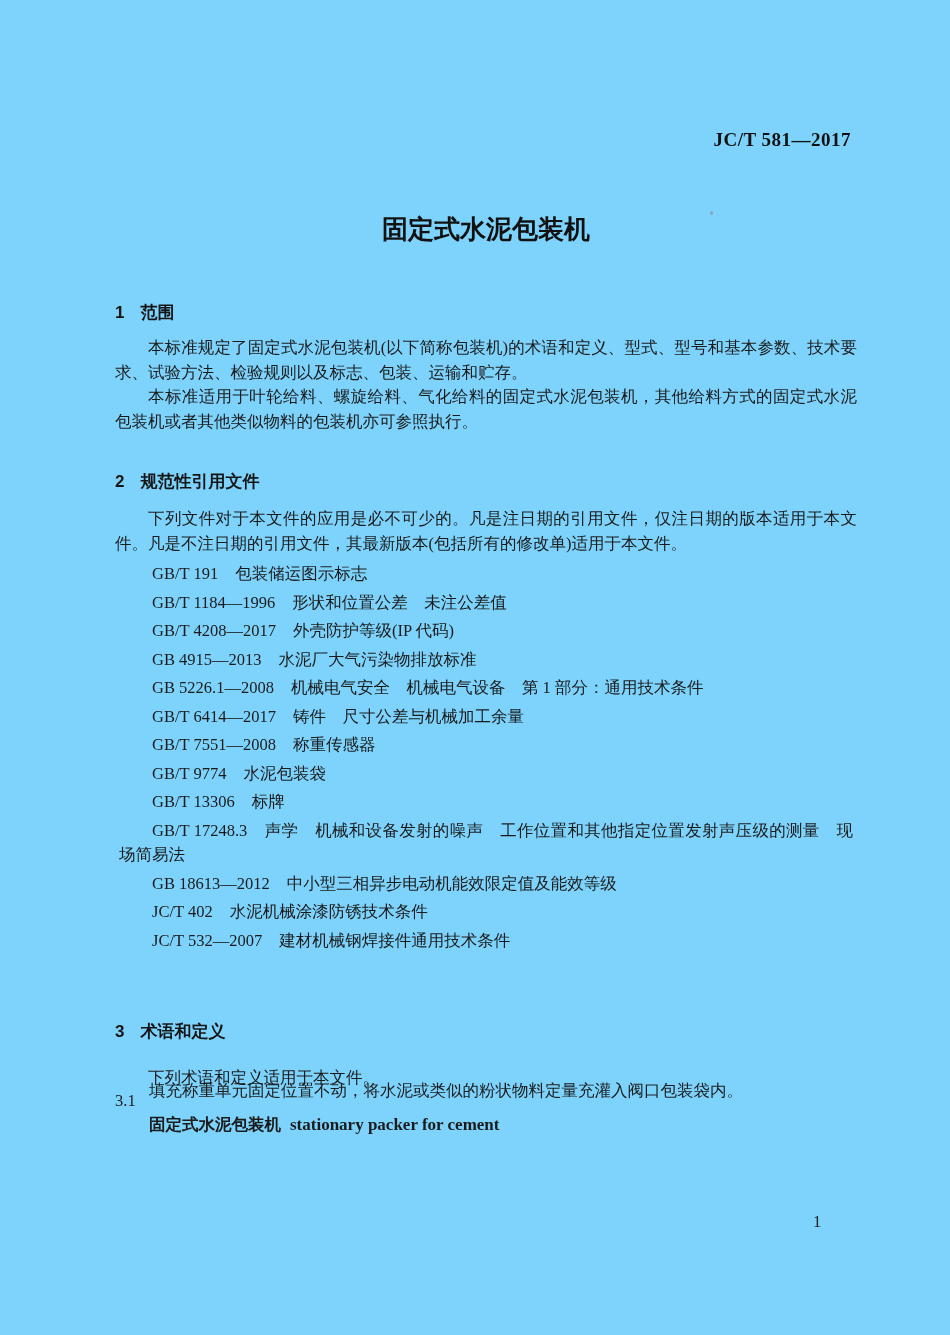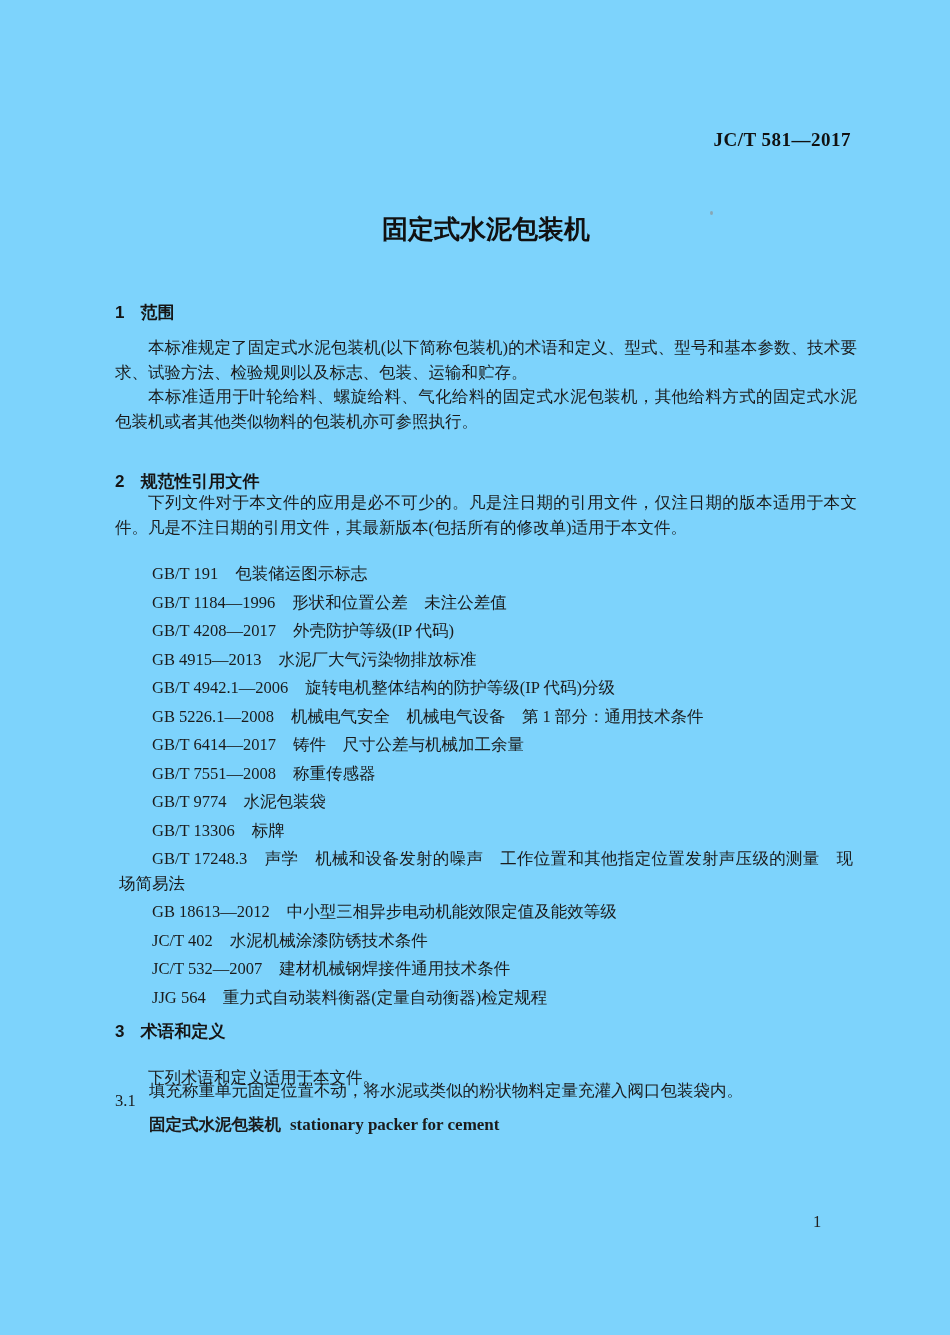--- a/index.html
+++ b/index.html
@@ -40,21 +40,21 @@
     font-family: "Liberation Serif", serif;
     font-size: 16.5px;
     line-height: 24.5px;
     color: #1b1b1b;
   }
   .ind { text-indent: 2em; text-align: justify; }
   #s1-h { top: 291px; margin-top: 10px; }
   #s1-p1 { top: 336px; }
   #s1-p2 { top: 385px; }
   #s2-h { top: 470px; }
-  #s2-p { top: 491px; }
+  #s2-p { top: 507px; }
   #s2-list { top: 558px; }
   .ref-item { margin: 4px; text-indent: 2em; text-align: justify; }
   .ref-code { margin-right: 17px; white-space: nowrap; }
   #s3-h { top: 1020px; }
   #s3-p { top: 1066px; }
   #term-num { top: 1089px; width: auto; font-family: Liberation Serif, serif; }
   #term-line { top: 1113px; padding-left: 34px; }
   .term-zh { font: 700 16.5px "Liberation Sans", sans-serif; }
   .term-en { font: 700 17px "Liberation Serif", serif; margin-left: 9px; }
   #term-def { top: 1079px; padding-left: 34px; }
@@ -97,42 +97,40 @@
   <div class="abs body-t" id="s2-list">
   <p class="ref-item"><span class="ref-code">GB/T 191</span><span>包装储运图示标志</span></p>
 
   <p class="ref-item"><span class="ref-code">GB/T 1184—1996</span><span>形状和位置公差　未注公差值</span></p>
 
 
   <p class="ref-item"><span class="ref-code">GB/T 4208—2017</span><span>外壳防护等级(IP 代码)</span></p>
 
   <p class="ref-item"><span class="ref-code">GB 4915—2013</span><span>水泥厂大气污染物排放标准</span></p>
 
-  <p class="ref-item"><span class="ref-code">GB/T 4942.1—2006</span><span>旋转电机整体结构的防护等级(IP 代码)分级</span></p>
 
   <p class="ref-item"><span class="ref-code">GB 5226.1—2008</span><span>机械电气安全　机械电气设备　第 1 部分：通用技术条件</span></p>
 
   <p class="ref-item"><span class="ref-code">GB/T 6414—2017</span><span>铸件　尺寸公差与机械加工余量</span></p>
 
   <p class="ref-item"><span class="ref-code">GB/T 7551—2008</span><span>称重传感器</span></p>
 
   <p class="ref-item"><span class="ref-code">GB/T 9774</span><span>水泥包装袋</span></p>
 
   <p class="ref-item"><span class="ref-code">GB/T 13306</span><span>标牌</span></p>
 
   <p class="ref-item"><span class="ref-code">GB/T 17248.3</span><span>声学　机械和设备发射的噪声　工作位置和其他指定位置发射声压级的测量　现场简易法</span></p>
 
   <p class="ref-item"><span class="ref-code">GB 18613—2012</span><span>中小型三相异步电动机能效限定值及能效等级</span></p>
 
   <p class="ref-item"><span class="ref-code">JC/T 402</span><span>水泥机械涂漆防锈技术条件</span></p>
 
 
   <p class="ref-item"><span class="ref-code">JC/T 532—2007</span><span>建材机械钢焊接件通用技术条件</span></p>
 
-  <p class="ref-item"><span class="ref-code">JJG 564</span><span>重力式自动装料衡器(定量自动衡器)检定规程</span></p>
 </div>
 
   <h2 class="abs sec-h" id="s3-h"><span class="hnum">3</span><span>术语和定义</span></h2>
   <p class="abs body-t ind" id="s3-p">下列术语和定义适用于本文件。</p>
 
   <div class="abs body-t" id="term-num">3.1</div>
   <p class="abs body-t" id="term-line"><span class="term-zh">固定式水泥包装机</span><span class="term-en">stationary packer for cement</span></p>
   <p class="abs body-t" id="term-def">填充称重单元固定位置不动，将水泥或类似的粉状物料定量充灌入阀口包装袋内。</p>
 
   <div class="pg-num">1</div>

